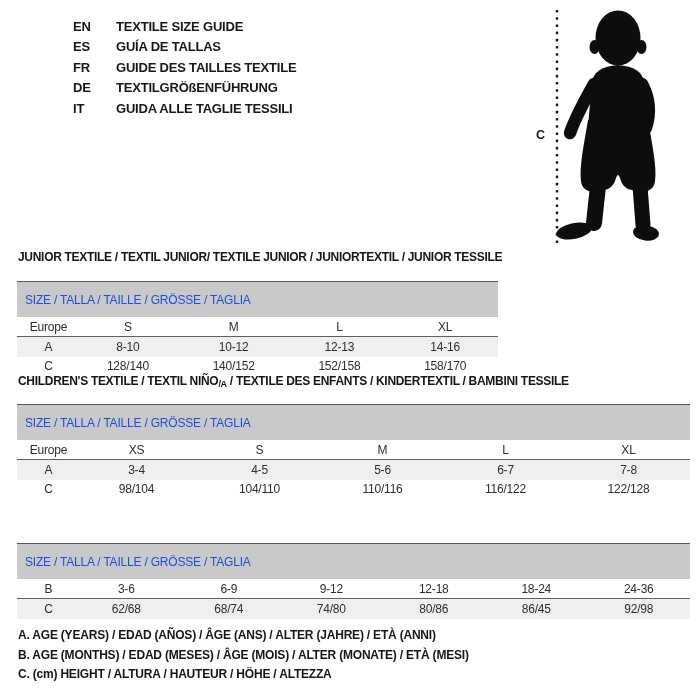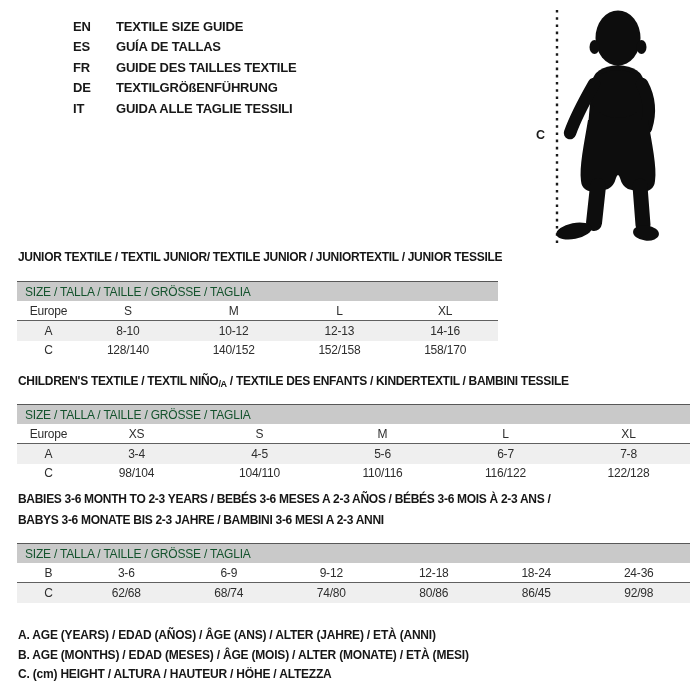--- a/index.html
+++ b/index.html
@@ -32,23 +32,23 @@
     white-space: nowrap;
   }
   .section-title sub { font-size: 9px; vertical-align: -2px; }
   .title-2line { line-height: 21px; }
 
   .table { position: absolute; left: 17px; }
   .w-junior { width: 481px; }
   .w-full { width: 673px; }
 
   .size-bar {
-    height: 20px; background: #c9c9c9; border-top: 1px solid #585858;
+    height: 36px; background: #c9c9c9; border-top: 1px solid #585858;
     display: flex; align-items: center; padding-left: 8px;
-    font-size: 12px; color: #14532d; letter-spacing: -0.2px;
+    font-size: 12px; color: #1d4ed8; letter-spacing: -0.2px;
     white-space: nowrap;
   }
   .t-row {
     display: grid; height: 20px; align-items: center;
     font-size: 12px; color: #2e2e2e; letter-spacing: -0.2px;
   }
   .cols-4 { grid-template-columns: 58px repeat(4, 1fr); }
   .cols-5 { grid-template-columns: 58px repeat(5, 1fr); }
   .cols-6 { grid-template-columns: 58px repeat(6, 1fr); }
   .t-row { height: 19.5px; }
@@ -180,24 +180,20 @@
     <div class="t-row cols-5">
       <span class="cell label">C</span>
       <span class="cell">98/104</span>
       <span class="cell">104/110</span>
       <span class="cell">110/116</span>
       <span class="cell">116/122</span>
       <span class="cell">122/128</span>
     </div>
   </div>
 
-  <div class="section-title title-2line" style="top:489px;">
-    <div>BABIES 3-6 MONTH TO 2-3 YEARS / BEBÉS 3-6 MESES A 2-3 AÑOS / BÉBÉS 3-6 MOIS À 2-3 ANS /</div>
-    <div>BABYS 3-6 MONATE BIS 2-3 JAHRE / BAMBINI 3-6 MESI A 2-3 ANNI</div>
-  </div>
 
   <div class="table w-full" style="top:543px;">
     <div class="size-bar">SIZE / TALLA / TAILLE / GRÖSSE / TAGLIA</div>
     <div class="t-row cols-6 header-row">
       <span class="cell label">B</span>
       <span class="cell">3-6</span>
       <span class="cell">6-9</span>
       <span class="cell">9-12</span>
       <span class="cell">12-18</span>
       <span class="cell">18-24</span>

